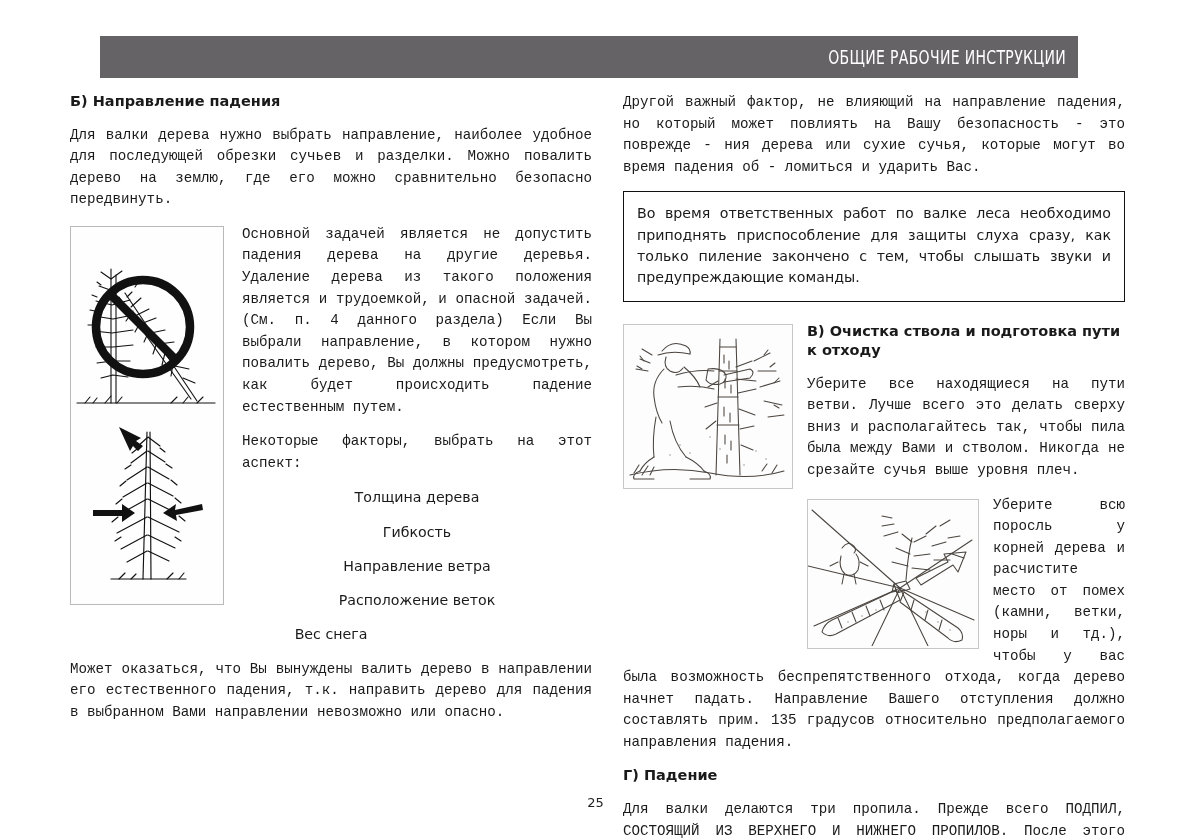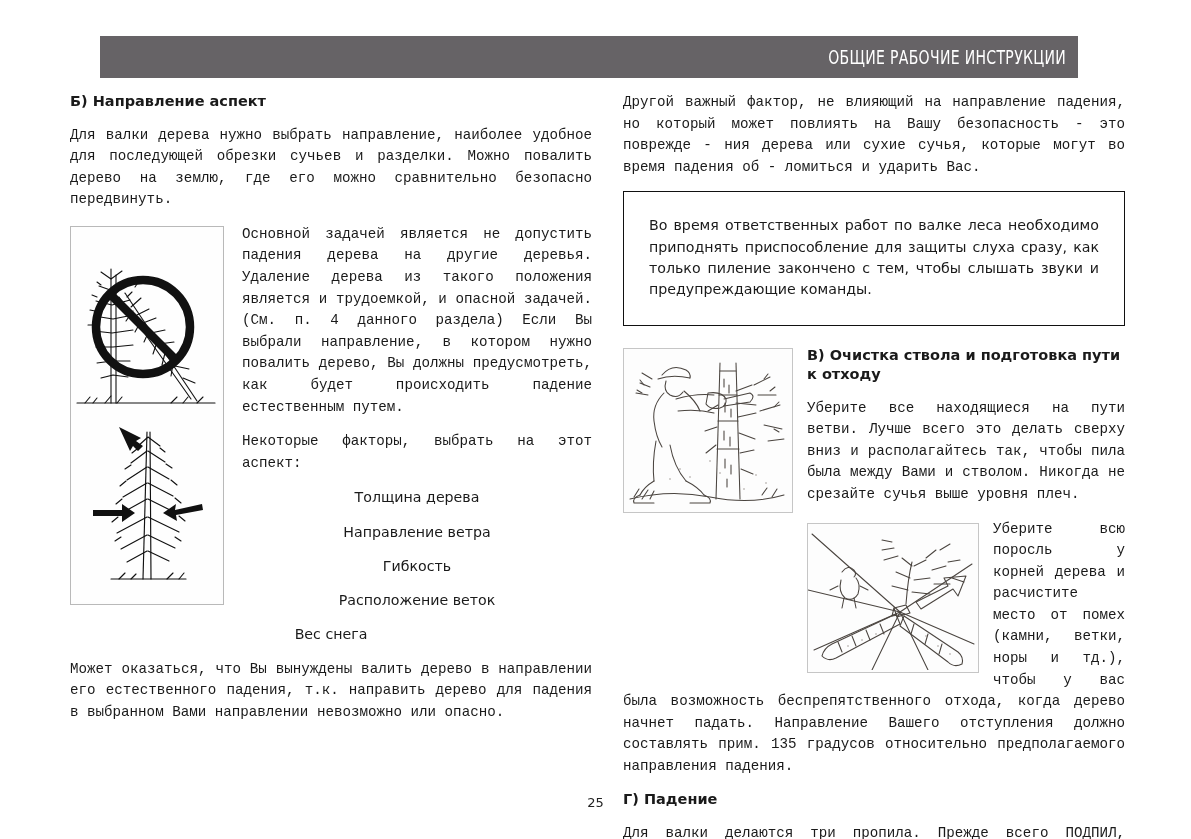--- a/index.html
+++ b/index.html
@@ -94,21 +94,21 @@
 
   .clearer { clear: both; height: 0; }
 
   
   .warn-box {
     border: 1.6px solid #111;
     padding: 11px 13px 12px 13px;
     margin: 6px 0 20px 0;
   }
   .warn-box p {
-    margin: 12px;
+    margin: 0;
     font-size: 14.2px;
     line-height: 1.5;
     text-align: justify;
   }
 
   
   .figure-right {
     float: left;
     border: 1px solid #c6c6c6;
     background: #fdfdfd;
@@ -140,21 +140,21 @@
 </style>
 </head>
 <body>
 
 <div class="header-bar" style="background: rgb(102, 99, 102);">
   <div class="header-title">ОБЩИЕ РАБОЧИЕ ИНСТРУКЦИИ</div>
 </div>
 
 <div class="col-left">
 
-  <h2 class="sec-head">Б) Направление аспект</h2>
+  <h2 class="sec-head">Б) Направление падения</h2>
 
   <p class="body left-intro">Для валки дерева нужно выбрать направление, наиболее удобное для последующей обрезки сучьев и разделки. Можно повалить дерево на землю, где его можно сравнительно безопасно передвинуть.</p>
 
   <div class="figure-left">
     <svg width="150" height="375" viewBox="0 0 150 375">
       <rect x="0" y="0" width="150" height="375" fill="#fefefe"></rect>
 
       <g stroke="#111" stroke-width="1.1" fill="none" stroke-linecap="round">
 
         <path d="M6 176 L144 176"></path>
@@ -219,22 +219,22 @@
       </g>
     </svg>
   </div>
 
   <p class="body">Основной задачей является не допустить падения дерева на другие деревья. Удаление дерева из такого положения является и трудоемкой, и опасной задачей. (См. п. 4 данного раздела) Если Вы выбрали направление, в котором нужно повалить дерево, Вы должны предусмотреть, как будет происходить падение естественным путем.</p>
 
   <p class="body">Некоторые факторы, выбрать на этот аспект:</p>
 
   <div class="factor-list">
     <div class="factor-item">Толщина дерева</div>
+    <div class="factor-item">Гибкость</div>
     <div class="factor-item">Направление ветра</div>
-    <div class="factor-item">Гибкость</div>
     <div class="factor-item">Расположение веток</div>
     <div class="factor-item">Вес снега</div>
   </div>
 
   <p class="body">Может оказаться, что Вы вынуждены валить дерево в направлении его естественного падения, т.к. направить дерево для падения в выбранном Вами направлении невозможно или опасно.</p>
   <div class="clearer"></div>
 </div>
 
 <div class="col-right">
 

